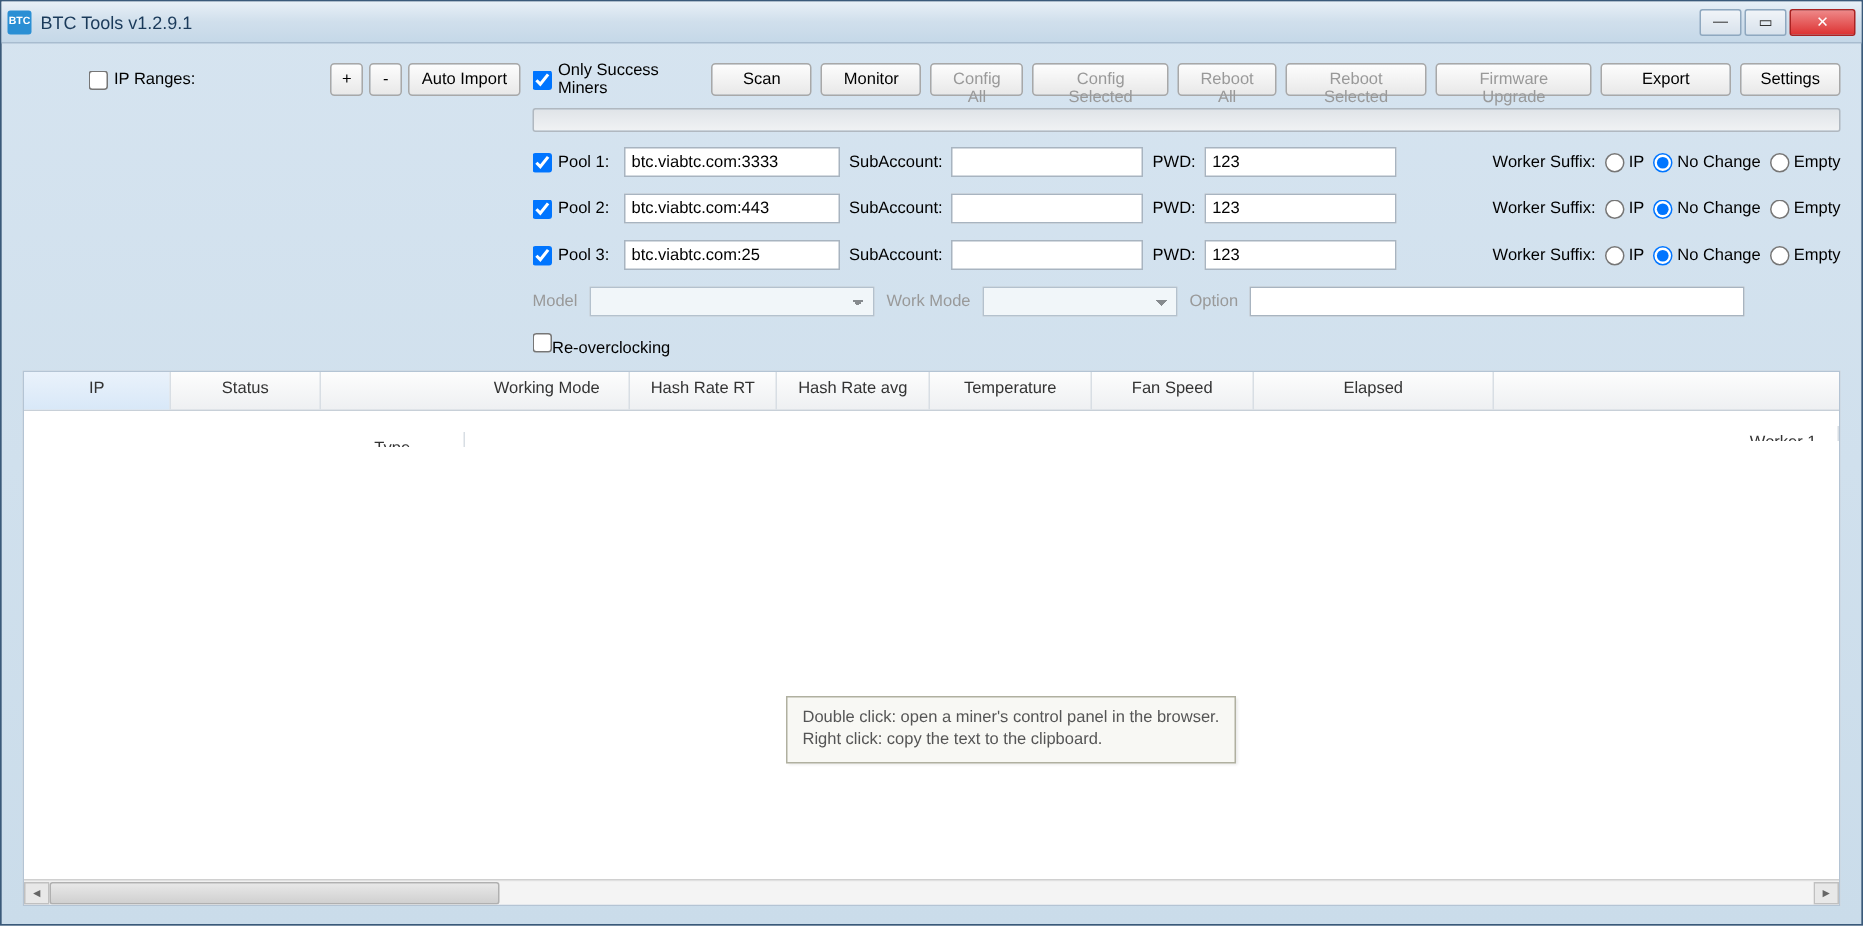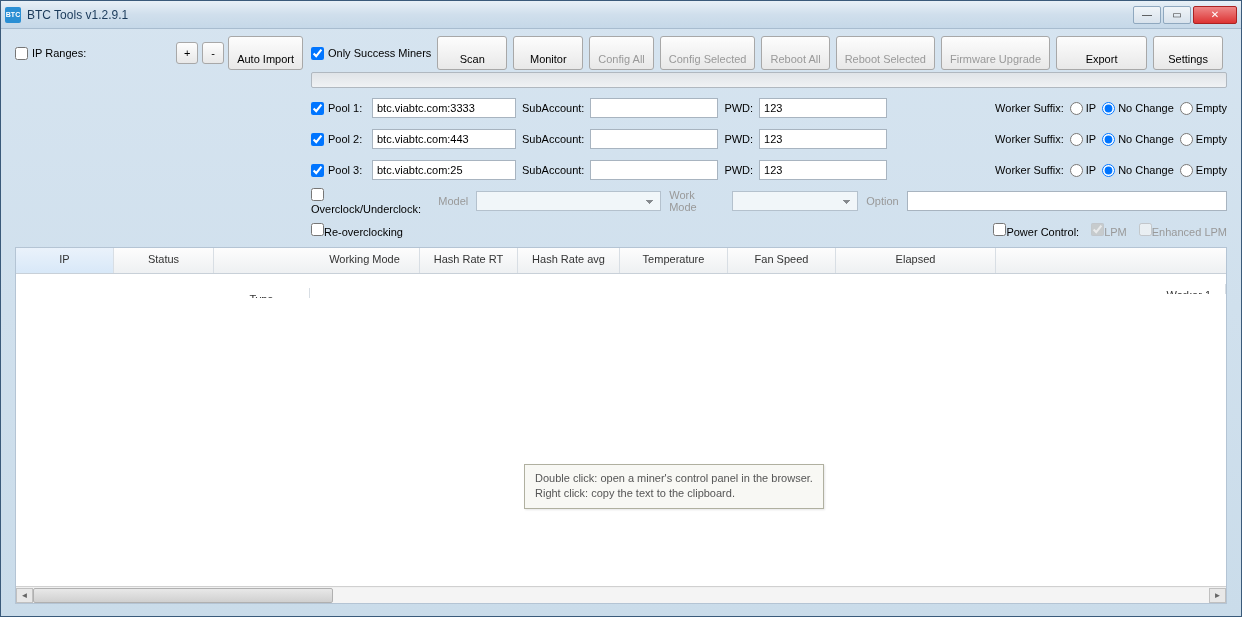--- a/index.html
+++ b/index.html
@@ -5,25 +5,25 @@
 * { box-sizing: border-box; margin: 0; padding: 0; }
 body { font-family: "Segoe UI", Tahoma, sans-serif; font-size: 11px; background: #6b8299; width: 1242px; height: 617px; overflow: hidden; }
 .window { position: absolute; top: 0; left: 0; width: 1242px; height: 617px; background: linear-gradient(to bottom, #d6e4f0 0%, #cadcea 100%); border: 1px solid #3a5a7a; }
 .titlebar { height: 28px; background: linear-gradient(to bottom, #e8f0f7 0%, #d0dfec 50%, #c5d8e8 100%); display: flex; align-items: center; padding: 0 4px; border-bottom: 1px solid #a8bccf; }
 .title-icon { width: 16px; height: 16px; background: #2a8fd4; border-radius: 2px; margin-right: 6px; display: flex; align-items: center; justify-content: center; color: #fff; font-size: 7px; font-weight: bold; }
 .title-text { color: #1a3a5a; font-size: 12px; flex: 1; }
 .win-controls { display: flex; gap: 2px; }
 .win-btn { width: 28px; height: 18px; background: linear-gradient(to bottom, #f0f4f8, #d8e2ec); border: 1px solid #8fa8bf; border-radius: 2px; display: flex; align-items: center; justify-content: center; font-size: 10px; color: #333; cursor: pointer; }
 .win-btn.close { width: 44px; background: linear-gradient(to bottom, #e88, #d33); color: #fff; border-color: #a22; }
 .content { padding: 12px 14px; height: calc(100% - 28px); display: flex; flex-direction: column; gap: 6px; }
-.top-section { display: flex; gap: 8px; height: 200px; }
+.top-section { display: flex; gap: 8px; height: 200px; margin-left: 44px; }
 .left-panel { width: 288px; display: flex; flex-direction: column; gap: 4px; }
 .ip-ranges-row { display: flex; align-items: center; gap: 4px; height: 24px; }
 .ip-ranges-row label { display: flex; align-items: center; gap: 4px; }
-.btn { background: linear-gradient(to bottom, #fdfdfd, #e8e8e8); border: 1px solid #a8a8a8; border-radius: 3px; padding: 16px 8px; font-size: 11px; cursor: pointer; height: 22px; font-family: inherit; }
+.btn { background: linear-gradient(to bottom, #fdfdfd, #e8e8e8); border: 1px solid #a8a8a8; border-radius: 3px; padding: 4px 8px; font-size: 11px; cursor: pointer; height: 22px; font-family: inherit; }
 .btn:disabled { color: #999; }
 .btn.sq { width: 22px; padding: 0; text-align: center; }
 .ip-list { flex: 1; border: 1px solid #b4c4d4; background: #f0f4f8; padding: 4px; overflow: auto; }
 .ip-item { display: flex; align-items: center; gap: 4px; padding: 3px 6px; border: 3px solid #d02020; margin: 2px; background: #fff; width: 168px; }
 .right-panel { flex: 1; display: flex; flex-direction: column; gap: 5px; }
 .toolbar-row { display: flex; align-items: center; gap: 6px; height: 24px; }
 .toolbar-row label { display: flex; align-items: center; gap: 4px; }
 .progress { flex: 1; height: 16px; background: linear-gradient(to bottom, #e0e4e8, #f0f2f4); border: 1px solid #b0b8c0; border-radius: 2px; margin: 2px 0; }
 .pool-row { display: flex; align-items: center; gap: 6px; height: 26px; }
 .pool-row label { display: flex; align-items: center; gap: 4px; white-space: nowrap; }
@@ -190,36 +190,30 @@
                 <span>No Change</span>
               </label>
             <label>
                 <input type="radio" name="ws3" style="">
                 <span>Empty</span>
               </label>
           </div>
         </div>
 
         <div class="oc-row">
-          <label><input type="checkbox" style=""><span>Overclock/Underclock:</span></label>
           <span class="dim">Model</span>
           <select class="combo model" disabled=""></select>
           <span class="dim">Work Mode</span>
           <select class="combo wm" disabled=""></select>
           <span class="dim">Option</span>
           <input class="text-input option-input" disabled="" style="">
         </div>
 
         <div class="reov-row">
           <label><input type="checkbox" style=""><span>Re-overclocking</span></label>
-          <div class="right">
-            <label><input type="checkbox" style=""><span>Power Control:</span></label>
-            <label class="dim"><input type="checkbox" checked="" disabled="" style=""><span>LPM</span></label>
-            <label class="dim"><input type="checkbox" disabled="" style=""><span>Enhanced LPM</span></label>
-          </div>
         </div>
       </div>
     </div>
 
     <div class="table-wrap">
       <div class="table-header">
         <div class="th ip">IP</div>
         <div class="th status">Status</div>
         <div class="th type">Type</div>
         <div class="th wm">Working Mode</div>

